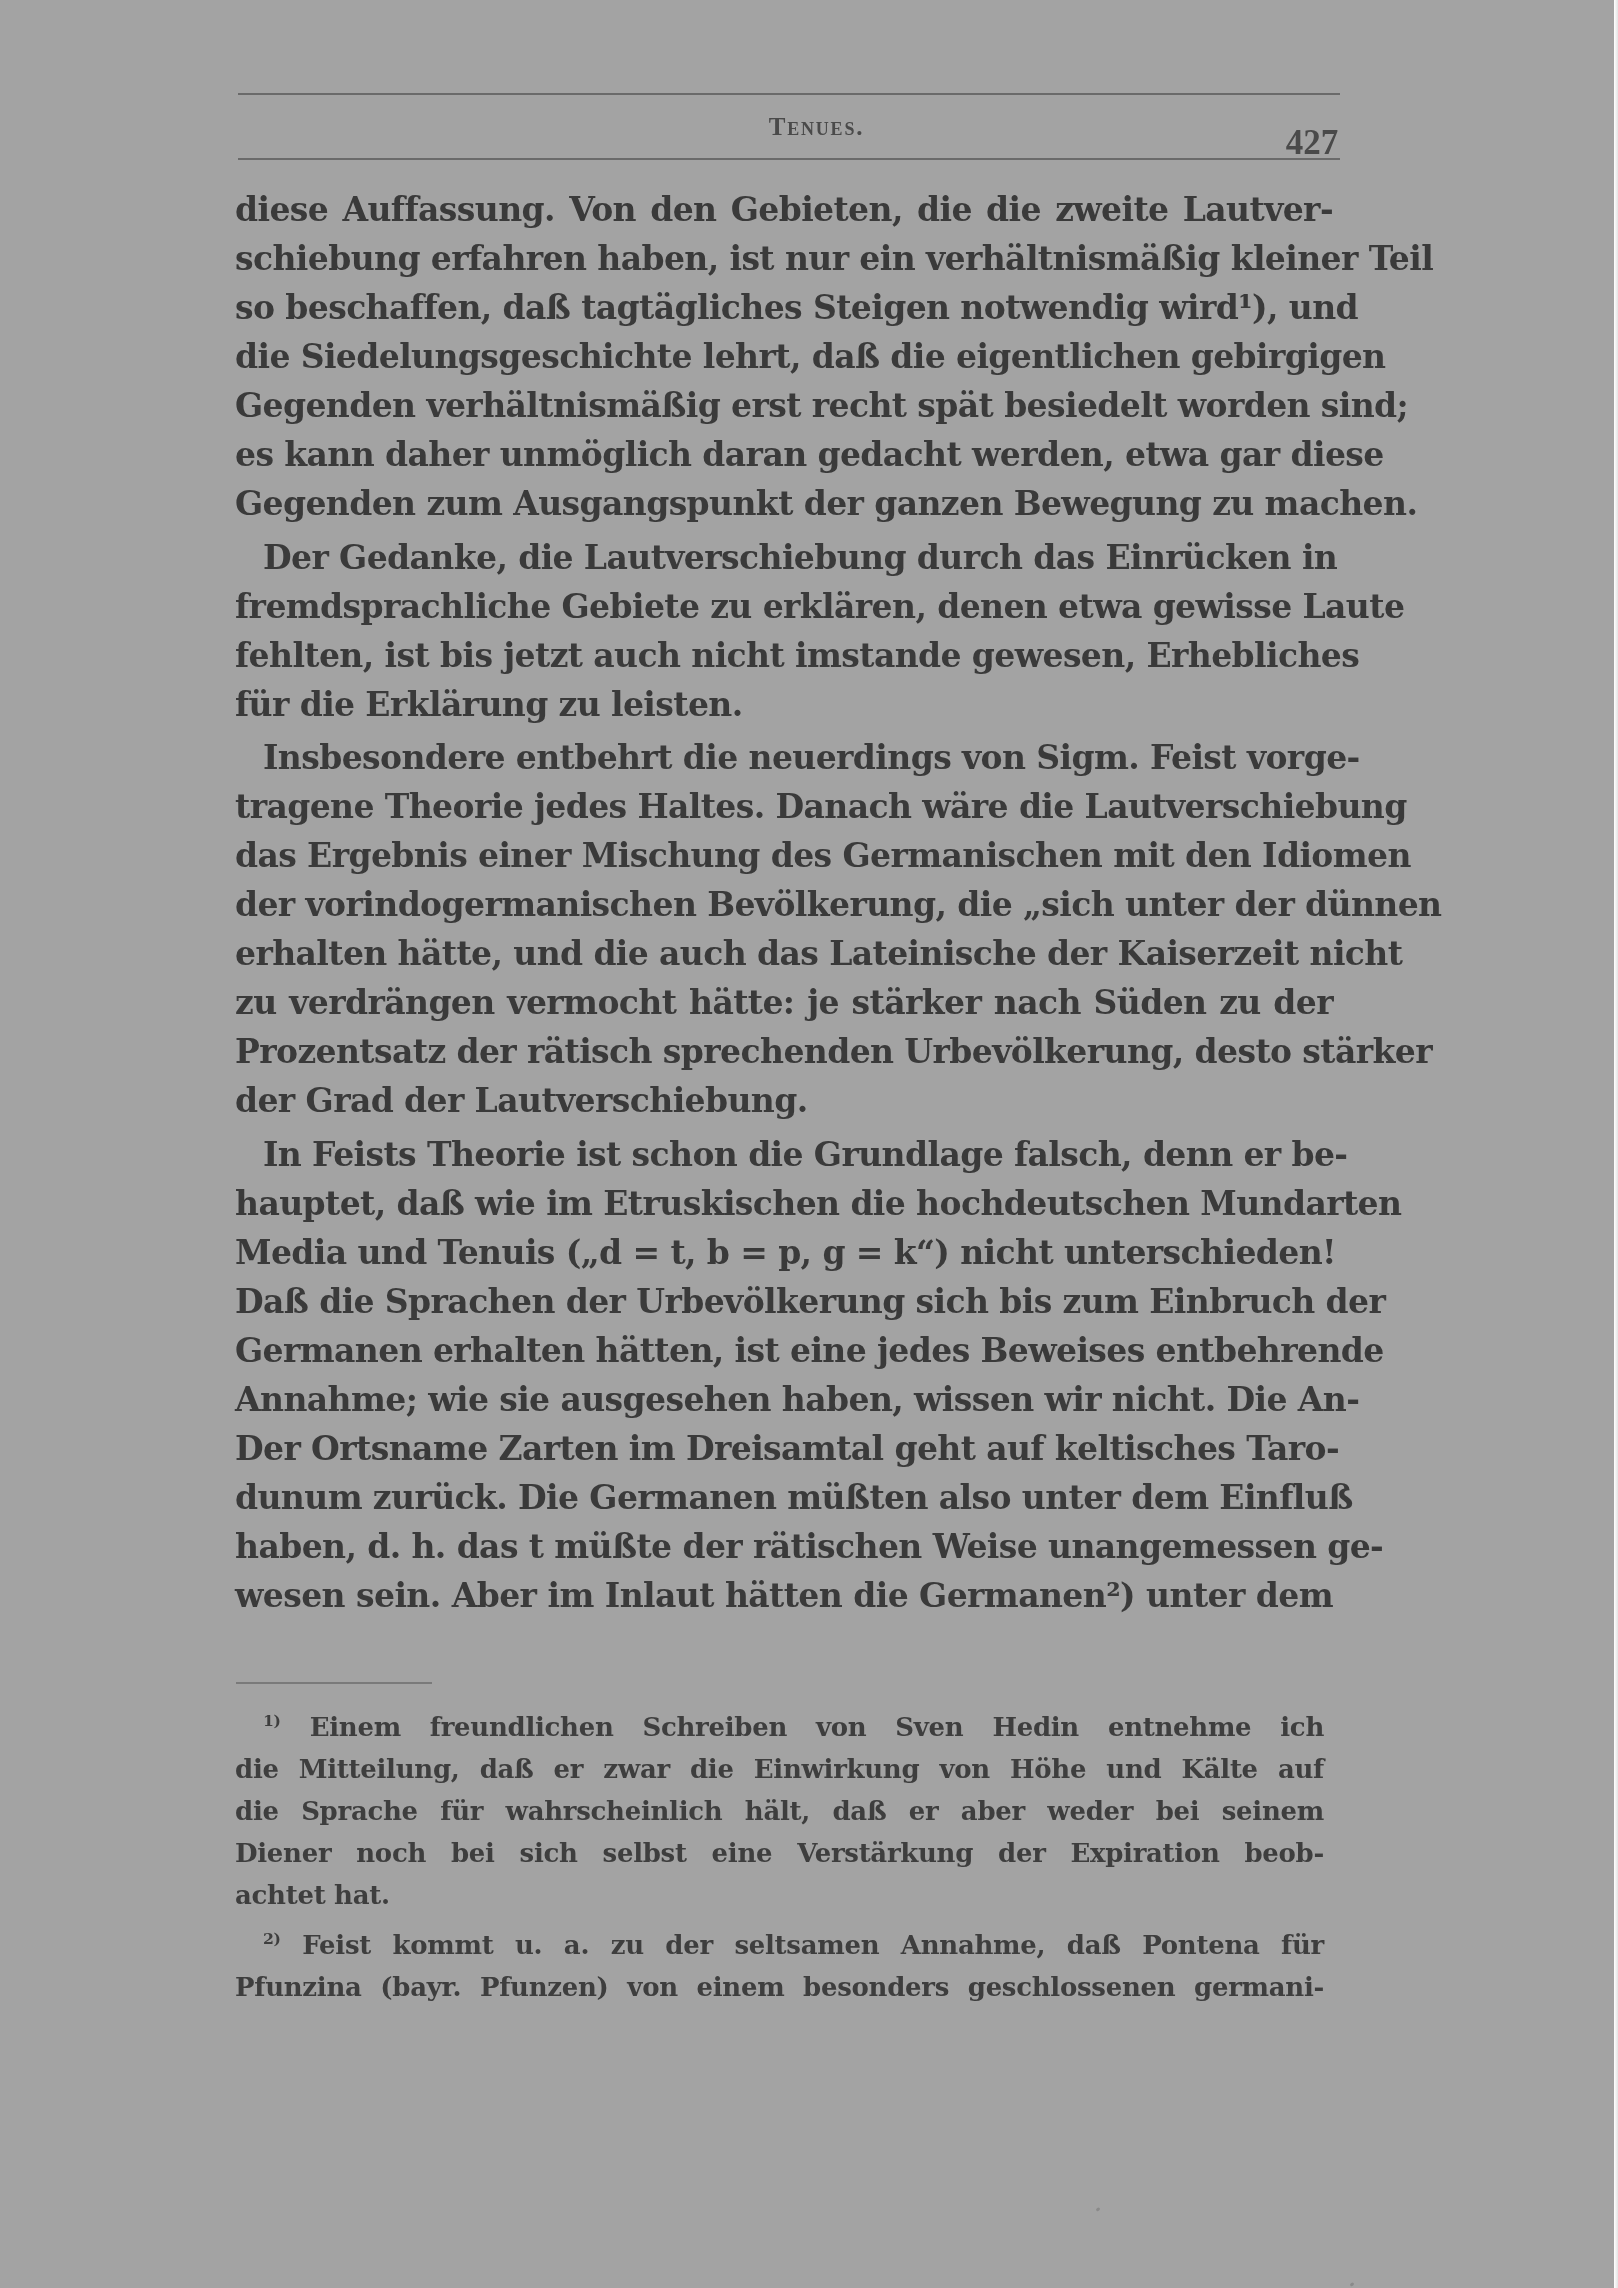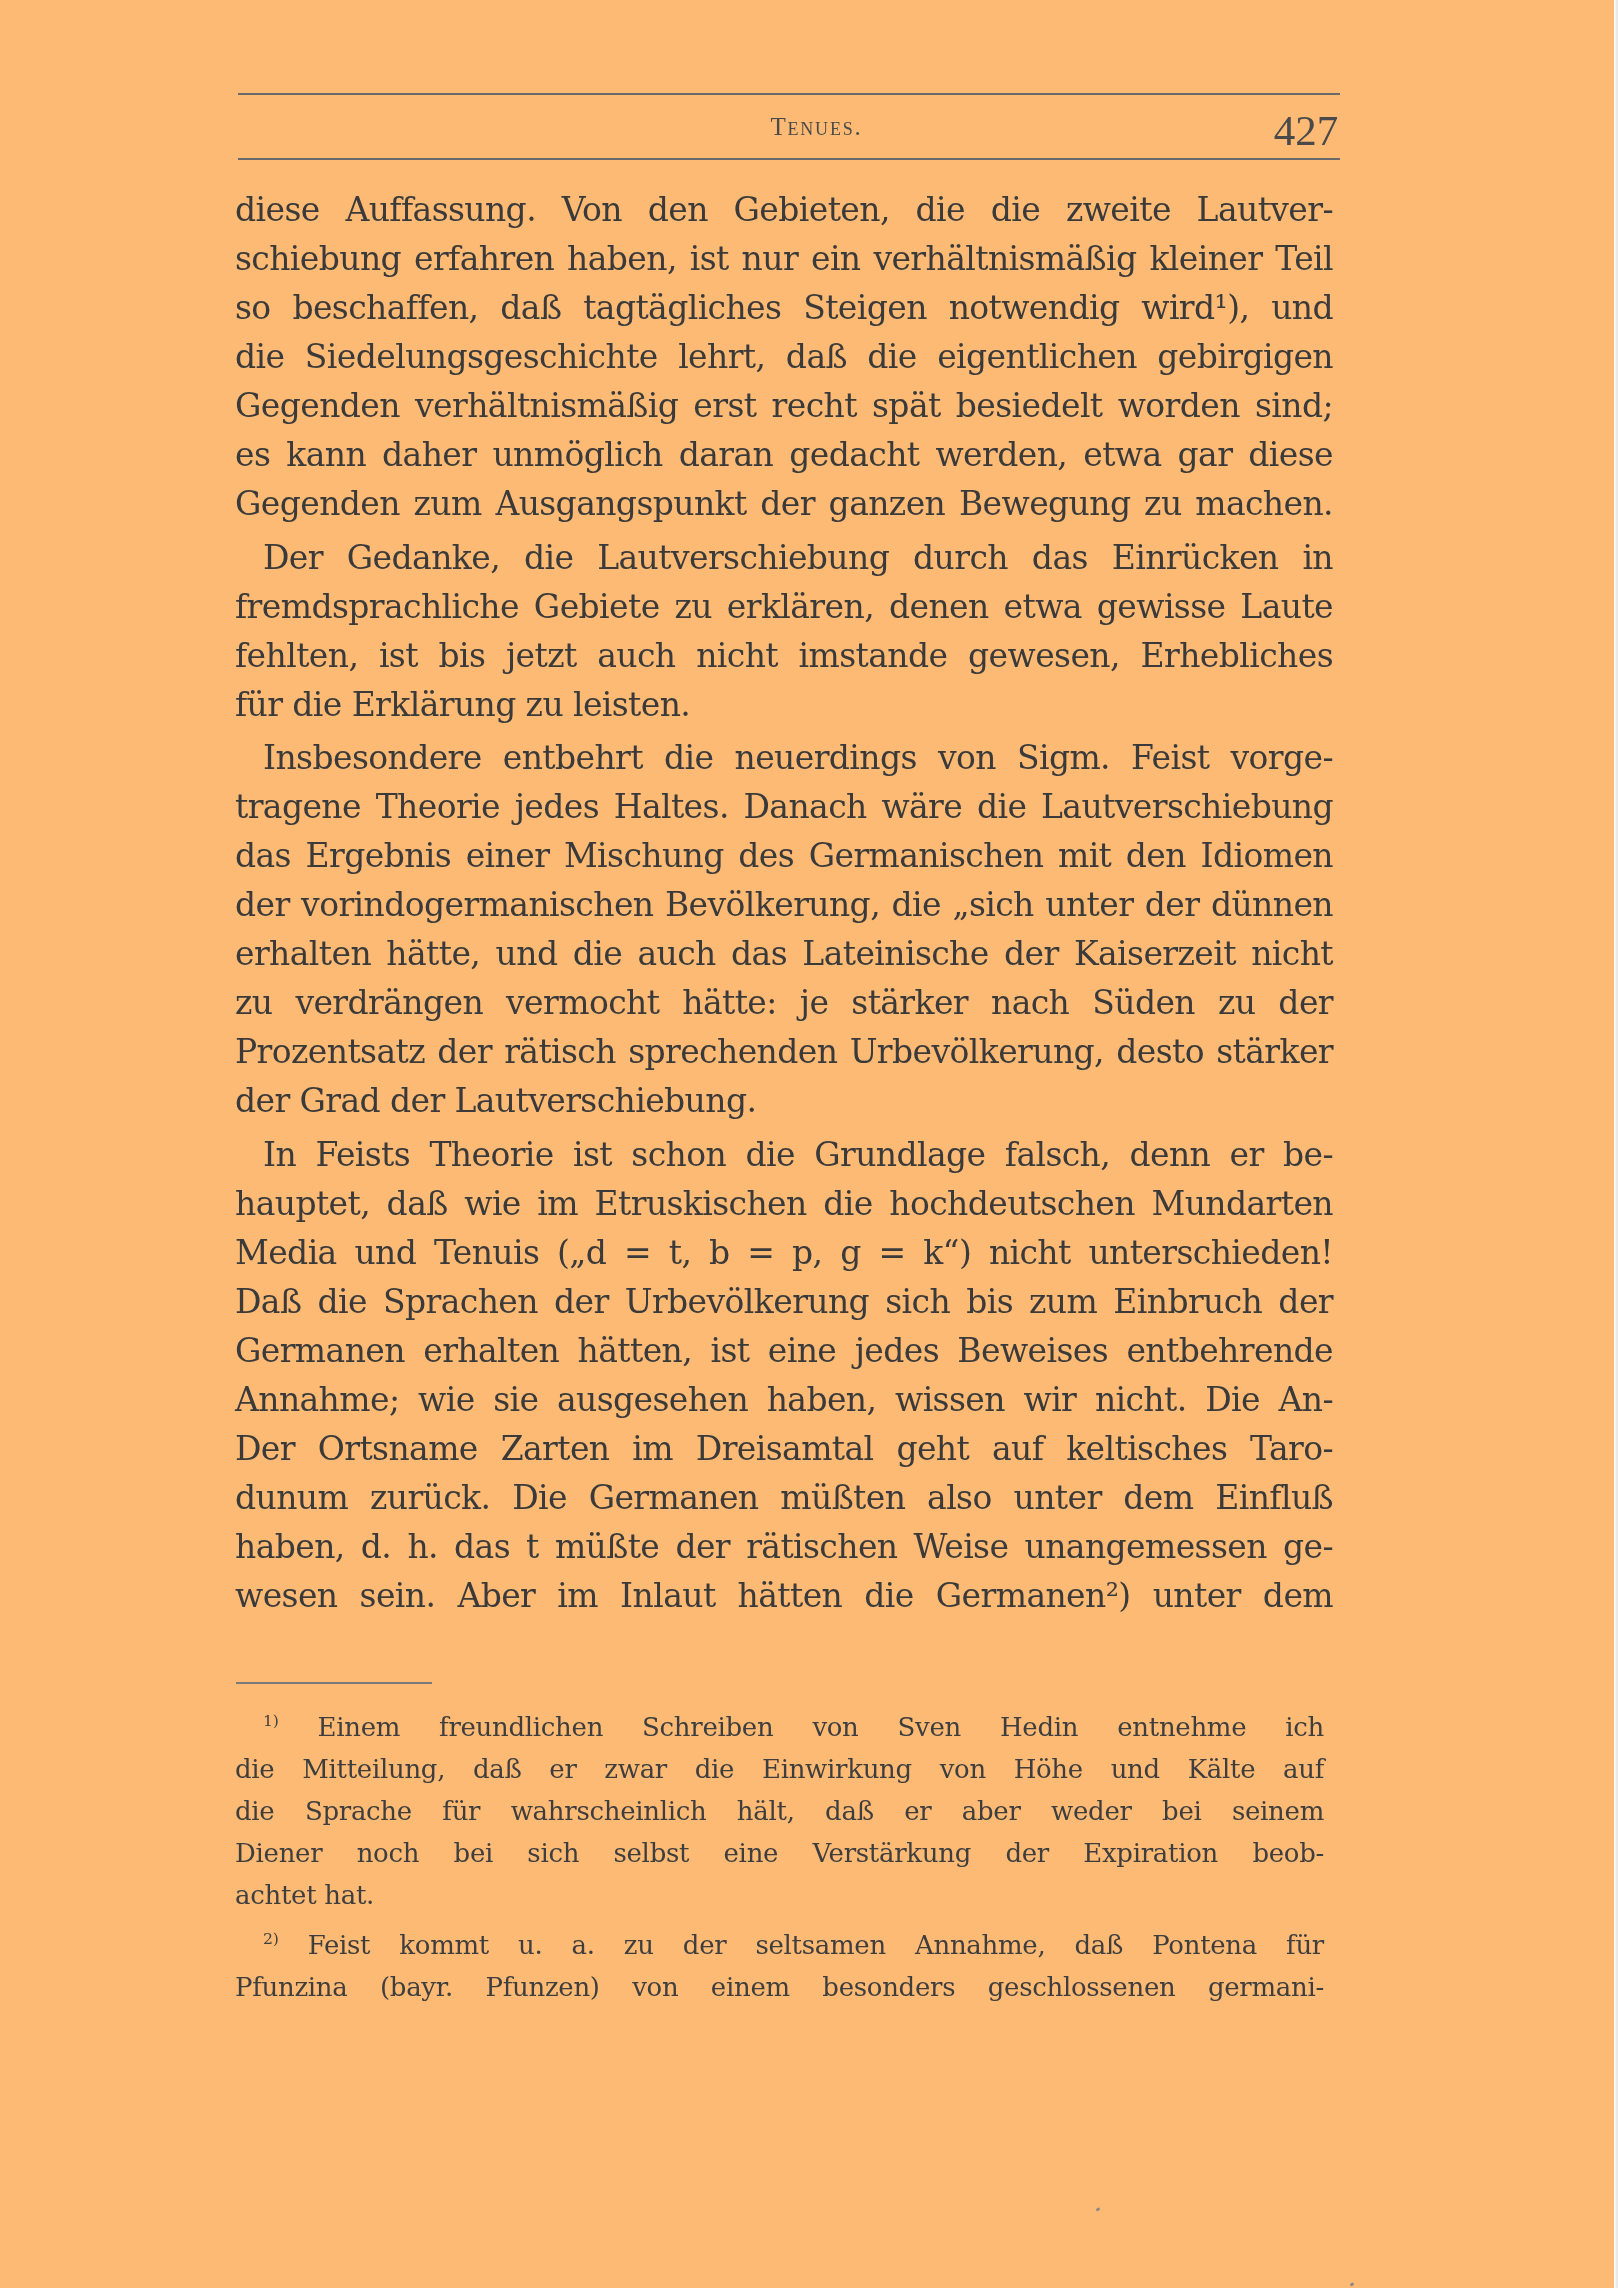--- a/index.html
+++ b/index.html
@@ -1,36 +1,37 @@
 <!DOCTYPE html>
 <html style="font-size:14.8px"><head>
 <meta charset="utf-8">
 <style>
   html, body { margin: 0; padding: 0; background: #ffffff; }
   body { width: 1619px; height: 2289px; position: relative; overflow: hidden; }
   .page {
     position: absolute; left: 0; top: 0; width: 1619px; height: 2289px;
-    background: #fdba74;
+    background: #a3a3a3;
+    font-weight: bold;
   }
   .rule {
     position: absolute; height: 1.8px; background: #6a6a6a;
   }
   .rule.top { left: 238px; width: 1102px; top: 93px; }
   .rule.bottom { left: 238px; width: 1102px; top: 158px; }
   .running-head {
     position: absolute; left: 238px; width: 1102px; top: 102px; height: 55px;
     font-family: "Liberation Serif", "DejaVu Serif", serif; color: #4a4a4a;
   }
   .running-title {
     position: absolute; left: 0; right: 0; top: 11px; text-align: center;
     font-size: 25px; letter-spacing: 1.8px; font-variant: small-caps;
     padding-left: 55px;
   }
   .page-number {
-    position: absolute; right: 1.8px; top: 4px; font-size: 43px;
+    position: absolute; right: 1.8px; top: 21px; font-size: 35px;
   }
   .body-text {
     position: absolute; left: 235px; top: 185px; width: 1098px;
     font-family: "DejaVu Serif", "Liberation Serif", serif;
     font-size: 33px; line-height: 49px; color: #3a3a3a;
     letter-spacing: -0.6px;
   }
   .para { margin: 0; }
   .line {
     display: block; white-space: nowrap; text-align: justify; text-align-last: justify;

